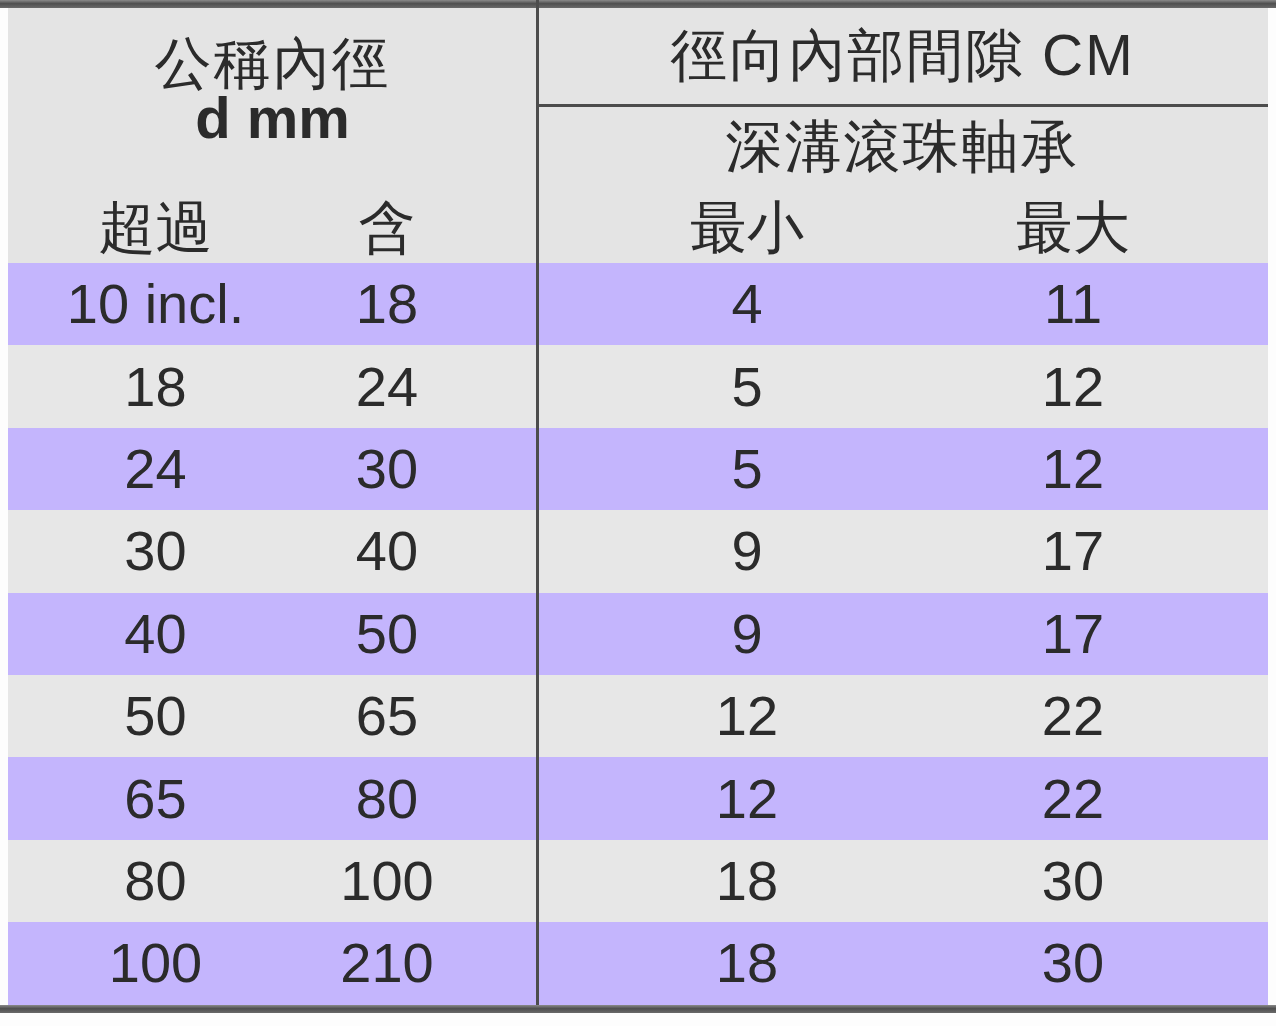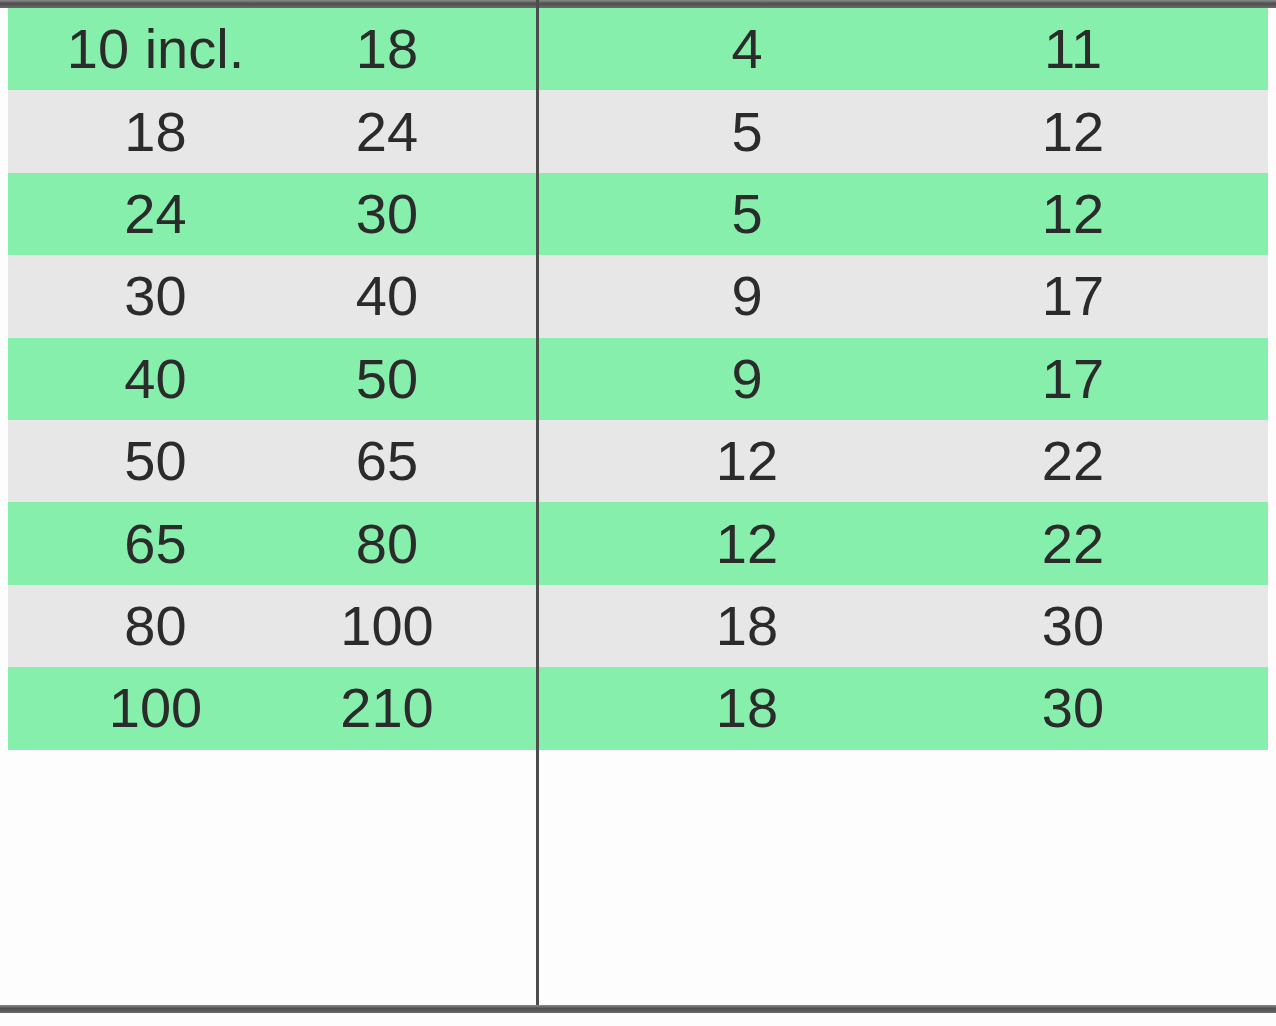--- a/index.html
+++ b/index.html
@@ -109,39 +109,63 @@
     font-size: 57px;
     line-height: 64px;
   }
   
   .rows { width: 1260px; }
   .row {
     display: grid;
     grid-template-columns: 295px 168px 66px 420px 232px 79px;
     height: 82.4px;
     align-items: center;
-    background: #86efac;
+    background: #c4b5fd;
   }
   .row:nth-child(even) { background: #e7e7e7; }
   .cell {
     text-align: center;
     font-size: 56px;
     line-height: 60px;
     white-space: nowrap;
   }
 </style>
 </head>
 <body>
 
 <div class="page">
 
   <div class="topline"></div>
 
   <div class="content">
 
+    <div class="header">
+
+      <div class="h-left">
+        <div class="h-title">公稱內徑</div>
+        <div class="h-sub">d mm</div>
+        <div class="h-cols-left">
+          <div class="h-col-label">超過</div>
+          <div class="h-col-label">含</div>
+          <div></div>
+        </div>
+      </div>
+
+      <div class="h-right">
+        <div class="h-cm">徑向內部間隙 CM</div>
+        <div class="h-rule"></div>
+        <div class="h-bearing">深溝滾珠軸承</div>
+        <div class="h-cols-right">
+          <div class="h-col-label">最小</div>
+          <div class="h-col-label">最大</div>
+          <div></div>
+        </div>
+      </div>
+
+    </div>
 
     <div class="rows" id="rows">
   <div class="row">
     <div class="cell">10 incl.</div>
     <div class="cell">18</div>
     <div></div>
     <div class="cell">4</div>
     <div class="cell">11</div>
     <div></div>
   </div>

